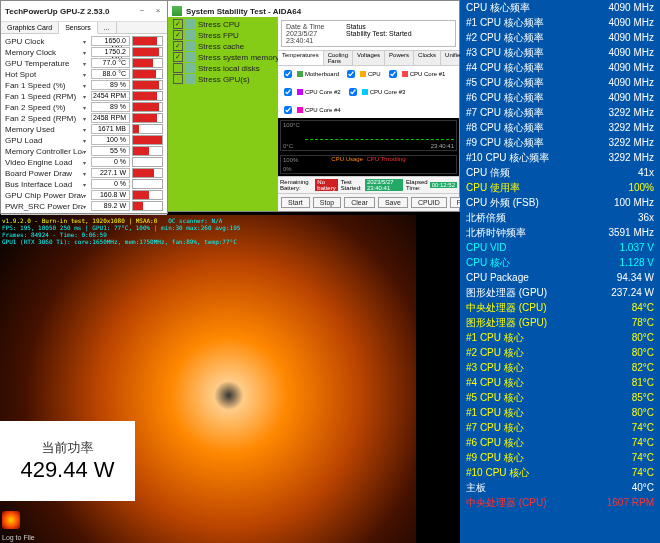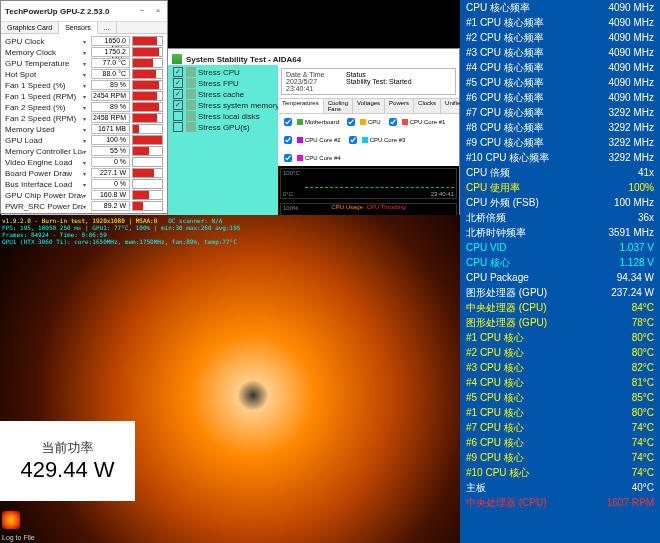--- a/index.html
+++ b/index.html
@@ -14,22 +14,22 @@
   .gpuz-row{display:flex;align-items:center;height:10px;margin-bottom:1px;}
   .gpuz-row .lbl{width:78px;color:#222;white-space:nowrap;overflow:hidden;}
   .gpuz-row .dd{width:6px;height:6px;margin-right:2px;color:#555;font-size:6px;}
   .gpuz-row .val{width:34px;text-align:right;padding-right:3px;background:#fff;border:1px solid #bbb;height:8px;line-height:8px;font-size:7px;}
   .gpuz-row .bar{flex:1;height:8px;border:1px solid #aaa;margin-left:2px;position:relative;background:#fff;}
   .gpuz-row .bar .fill{position:absolute;left:0;top:0;bottom:0;background:#d22;}
   .gpuz-foot{display:flex;align-items:center;padding:2px 4px;border-top:1px solid #ccc;font-size:7px;}
   .gpuz-foot select{font-size:7px;flex:1;margin-right:4px;}
   .btn{border:1px solid #999;background:#f6f6f6;padding:1px 6px;font-size:7px;color:#222;}
   
-  .aida{left:167px;top:0;width:293px;height:212px;margin-top:48px;}
-  .aida .left{position:absolute;left:0;top:16px;width:110px;bottom:0;background:#5eead4;border-right:1px solid #ccc;padding:2px;}
+  .aida{left:167px;top:0;width:293px;height:212px;}
+  .aida .left{position:absolute;left:0;top:16px;width:110px;bottom:0;background:#84cc16;border-right:1px solid #ccc;padding:2px;}
   .aida .chk{display:flex;align-items:center;margin-bottom:1px;color:#222;}
   .aida .chk .box{width:8px;height:8px;border:1px solid #555;margin:0 3px;display:flex;align-items:center;justify-content:center;font-size:7px;color:#333;}
   .aida .chk .ic2{width:10px;height:10px;background:#7b9;display:inline-block;margin-right:2px;}
   .aida .rt{position:absolute;left:110px;right:0;top:16px;bottom:0;background:#fff;display:flex;flex-direction:column;}
   .aida .info{border:1px solid #bbb;margin:3px;font-size:7px;padding:2px 4px;}
   .aida .info div{display:flex;}
   .aida .info span:first-child{width:60px;color:#444;}
   .aida .graph-tabs{display:flex;font-size:6px;background:#eee;border-top:1px solid #ccc;border-bottom:1px solid #ccc;}
   .aida .graph-tabs div{padding:1px 4px;border-right:1px solid #ccc;}
   .aida .legend{display:flex;flex-wrap:wrap;font-size:6px;padding:1px 2px;background:#fff;gap:4px;}
@@ -47,21 +47,21 @@
   .aida .btns{display:flex;gap:3px;padding:3px;border-top:1px solid #ccc;justify-content:flex-start;background:#f4f4f4;}
   
   .mon{position:absolute;right:0;top:0;width:200px;height:543px;background:#05a;color:#fff;font-family:"Microsoft YaHei",Arial;font-size:10px;}
   .mon .row{display:flex;padding:1px 6px;line-height:13px;}
   .mon .row .l{flex:1;white-space:nowrap;}
   .mon .row .v{white-space:nowrap;text-align:right;}
   .yellow{color:#ff0 !important;}
   .cyan{color:#0ff !important;}
   .red2{color:#f33 !important;}
   
-  .fur{position:absolute;left:0;top:215px;width:460px;height:328px;background:radial-gradient(circle at 55% 55%,#fff3 0%,#fc8 5%,#f80 20%,#b40 45%,#410 70%,#000 100%);overflow:hidden;}
+  .fur{position:absolute;left:0;top:215px;width:416px;height:328px;background:radial-gradient(circle at 55% 55%,#fff3 0%,#fc8 5%,#f80 20%,#b40 45%,#410 70%,#000 100%);overflow:hidden;}
   .fur-txt{color:#0ff;font-family:monospace;font-size:6px;padding:2px;line-height:7px;white-space:pre;}
   .fur-txt .y{color:#ff0;}
   .watt{position:absolute;left:0;bottom:42px;width:135px;height:80px;background:#fff;display:flex;flex-direction:column;align-items:center;justify-content:center;}
   .watt .t1{font-size:13px;color:#333;}
   .watt .t2{font-size:22px;color:#000;}
   .logfile{position:absolute;left:2px;bottom:2px;color:#ccc;font-size:7px;}
   .flame-icon{position:absolute;left:2px;bottom:14px;width:18px;height:18px;background:radial-gradient(#fc0,#f50,#800);border-radius:3px;}
   .graph-line{position:absolute;bottom:8px;left:24px;right:2px;height:2px;border-top:1px dashed #0c0;}
 </style>
 </head>

